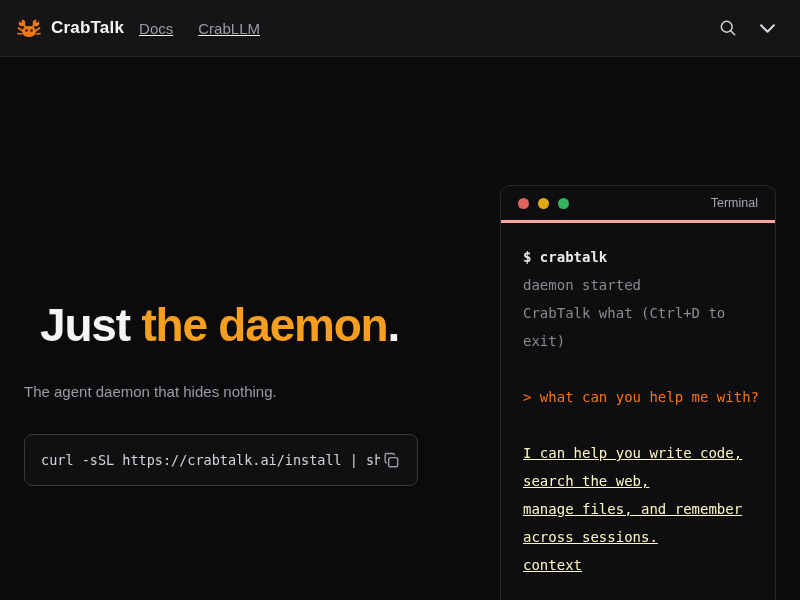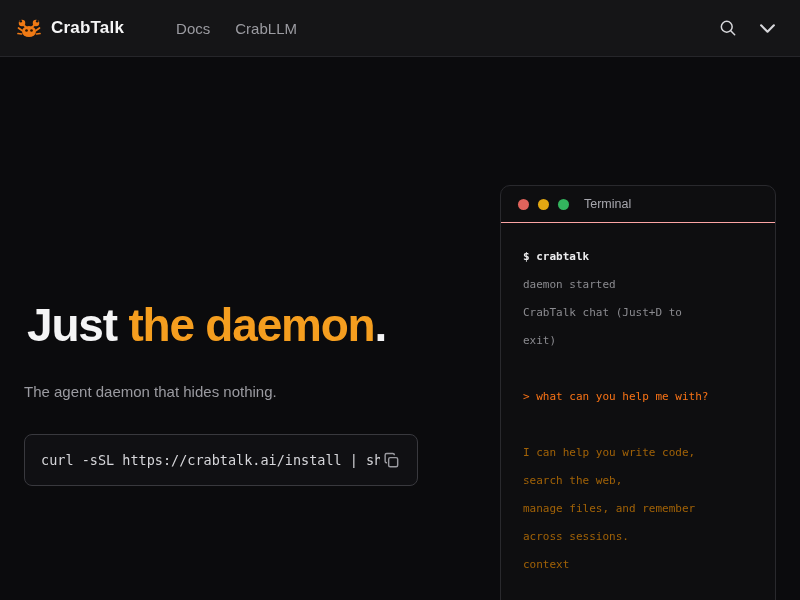--- a/index.html
+++ b/index.html
@@ -14,28 +14,28 @@
   
   .navbar {
     position: absolute; top: 0; left: 0; width: 800px; height: 57px;
     background: #151517;
     border-bottom: 1px solid #26262a;
     display: flex; align-items: center;
     padding: 0 22px 0 17px;
   }
   .brand { display: flex; align-items: center; gap: 10px; cursor: pointer; }
   .brand-name { font-size: 17px; font-weight: 700; color: #f5f5f6; letter-spacing: .2px; }
-  .nav-links { display: flex; align-items: center; gap: 25px; margin-left: 52px; }
+  .nav-links { display: flex; align-items: center; gap: 25px; margin-left: 15px; text-decoration: underline; }
   .nav-link { font-size: 15px; color: #9b9ba1; cursor: pointer; }
   .nav-right { margin-left: auto; display: flex; align-items: center; gap: 17px; }
   .icon-btn { display: flex; align-items: center; justify-content: center; cursor: pointer; background: none; border: none; padding: 2px; }
 
   
   .hero-title {
-    position: absolute; left: 27px; top: 299px;
+    position: absolute; left: 40px; top: 299px;
     font-size: 46px; font-weight: 700; letter-spacing: -1.2px;
     line-height: 1.15; white-space: nowrap;
   }
   .hero-title .hl { color: #f59e1f; }
   .hero-subtitle {
     position: absolute; left: 24px; top: 383px;
     font-size: 15px; color: #9b9ba1;
   }
 
   
@@ -62,35 +62,36 @@
     width: 276px; height: 440px;
     background: #0e0e10;
     border: 1px solid #29292d;
     border-radius: 10px 10px 0 0;
     overflow: hidden;
   }
   .terminal-header {
     height: 37px;
     display: flex; align-items: center;
     padding: 0 17px;
-    border-bottom: 1px solid #fca5a5;
+    border-bottom: 3px solid #fca5a5;
+    justify-content: space-between;
   }
   .dots { display: flex; gap: 9px; }
   .dot { width: 11px; height: 11px; border-radius: 50%; }
   .terminal-title { margin-left: 15px; font-size: 12.5px; color: #a6a6ad; }
   .terminal-body {
     padding: 20px 22px;
     font-family: "DejaVu Sans Mono", monospace;
-    font-size: 11px;
+    font-size: 14px;
   }
   .tline { line-height: 28px; white-space: pre; }
   .tline.bright { color: #ececee; font-weight: bold; }
   .tline.prompt { color: #f97316; }
   .tline.dim { color: #8b8b90; }
-  .tline.normal { color: #a16207; }
+  .tline.normal { color: #fef9c3; text-decoration: underline; }
 </style>
 </head>
 <body>
 
 <header class="navbar">
   <div class="brand">
     <span style="display:flex;">
       <svg viewBox="0 0 48 40" width="24" height="21" aria-hidden="true">
         <g fill="#ef7a15">
           <circle cx="10" cy="9" r="6.5"></circle>
@@ -159,21 +160,21 @@
     <div class="dots">
         <span class="dot" style="background: rgb(224, 99, 92);"></span>
         <span class="dot" style="background: rgb(227, 168, 18);"></span>
         <span class="dot" style="background: rgb(51, 180, 94);"></span>
       </div>
     <span class="terminal-title">Terminal</span>
   </div>
   <div class="terminal-body">
       <div class="tline bright">$ crabtalk</div>
       <div class="tline dim">daemon started</div>
-      <div class="tline dim">CrabTalk chat (Just+D to</div>
+      <div class="tline dim">CrabTalk what (Ctrl+D to</div>
       <div class="tline dim">exit)</div>
       <div class="tline dim">&nbsp;</div>
       <div class="tline prompt">&gt; what can you help me with?</div>
       <div class="tline dim">&nbsp;</div>
       <div class="tline normal">I can help you write code,</div>
       <div class="tline normal">search the web,</div>
       <div class="tline normal">manage files, and remember</div>
       <div class="tline normal">across sessions.</div>
       <div class="tline normal">context</div>
     </div>

